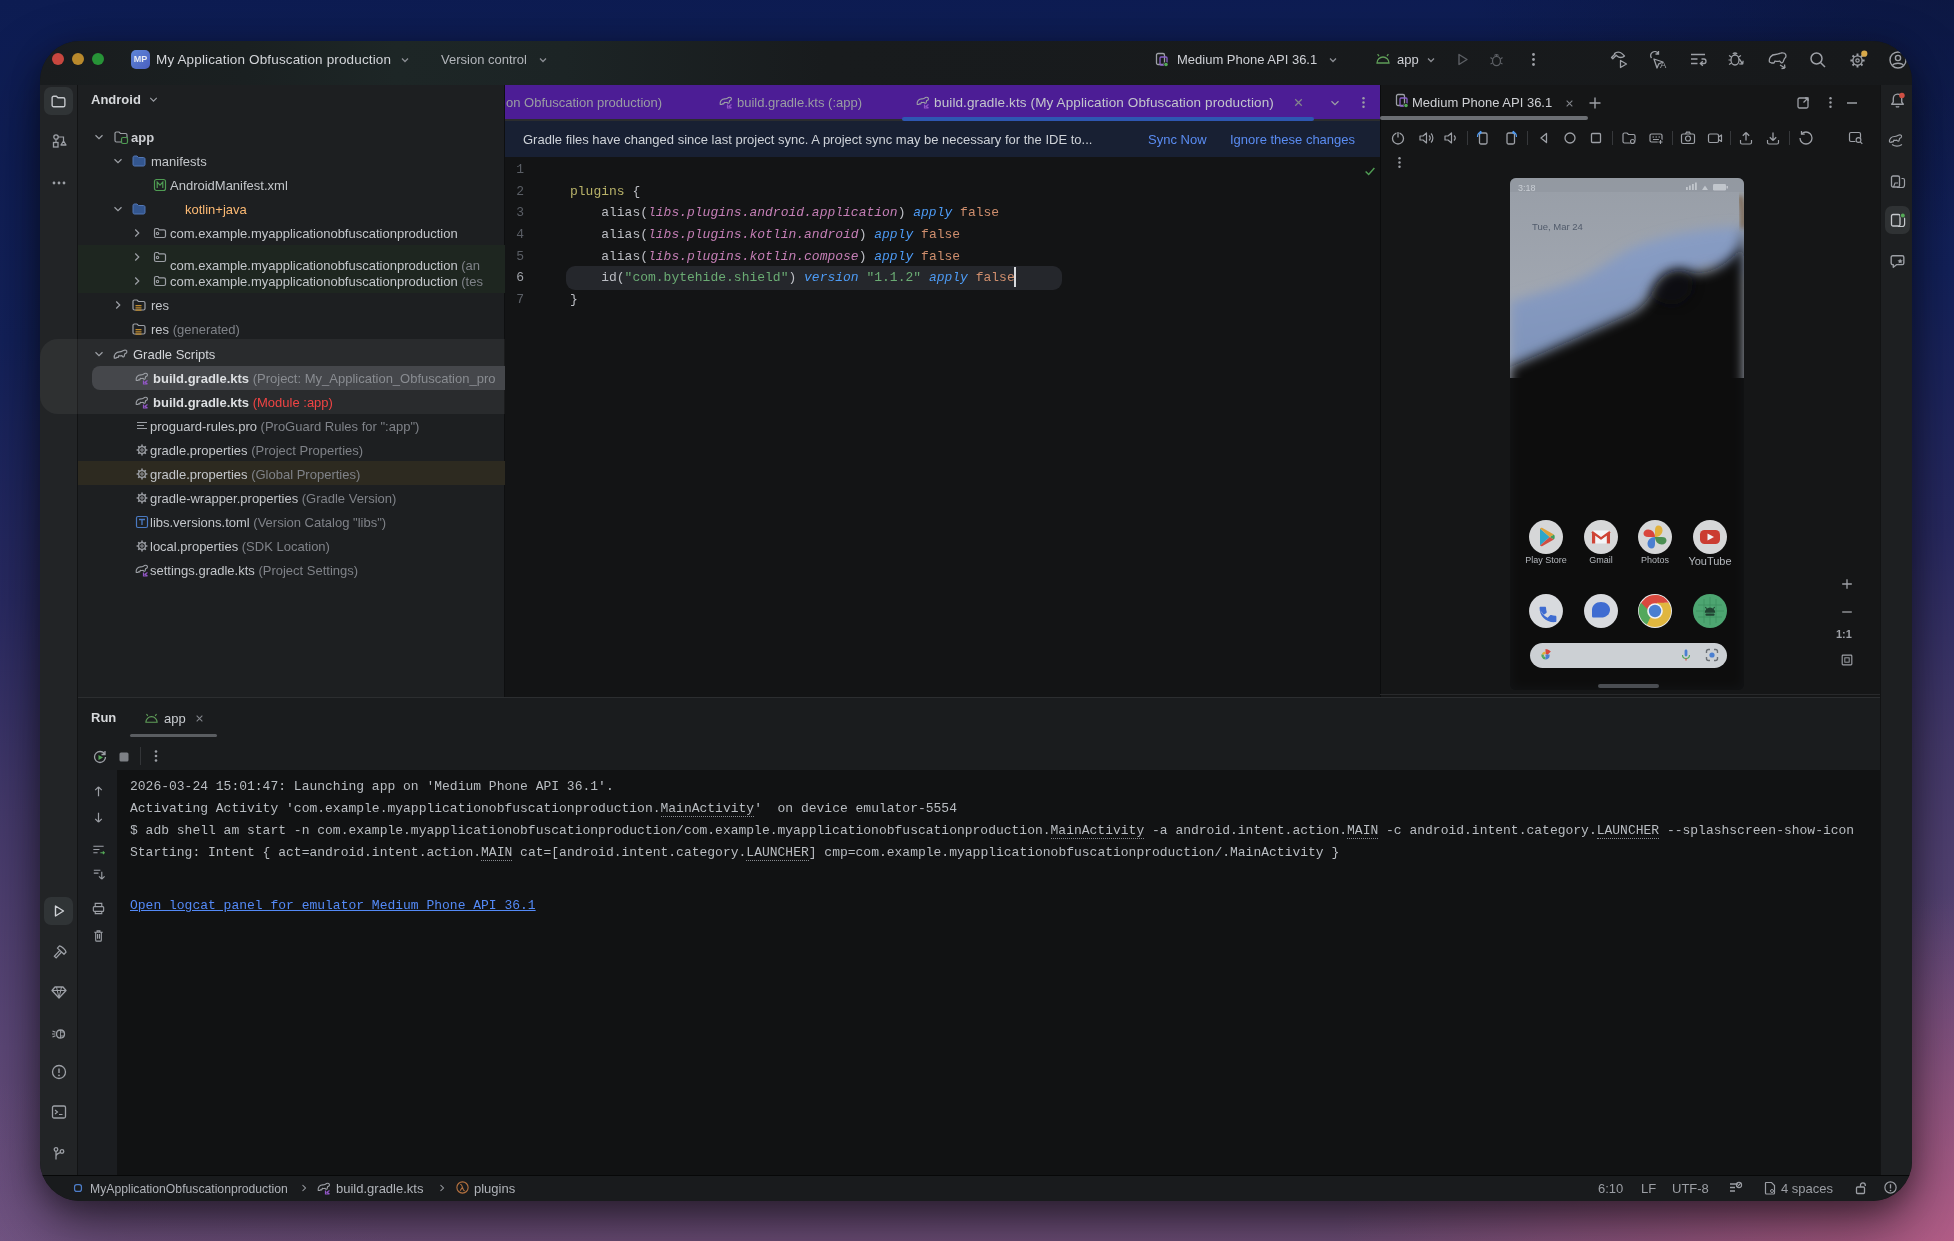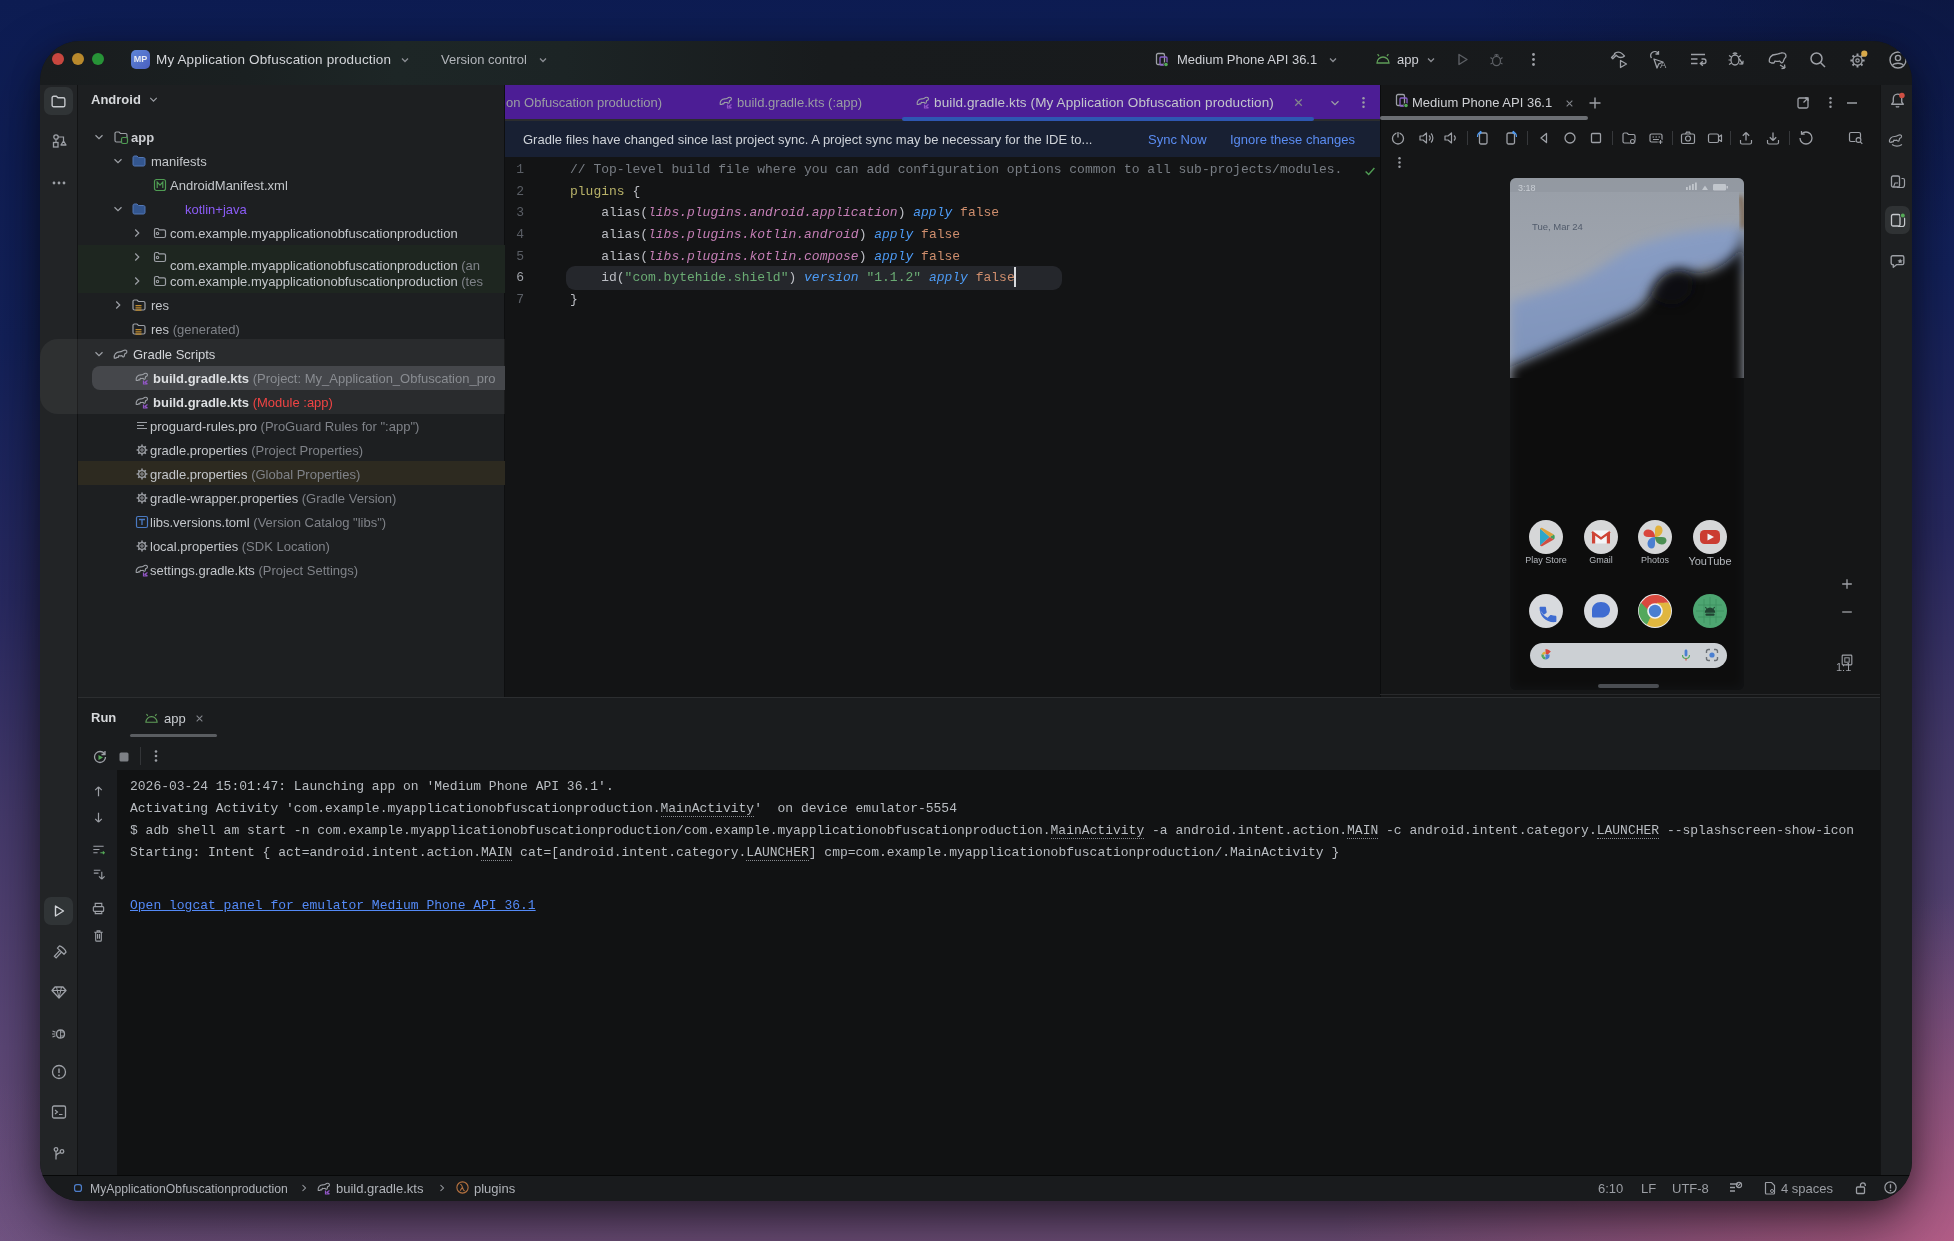--- a/index.html
+++ b/index.html
@@ -210,21 +210,21 @@
       <use href="#manifestM"></use>
     </svg>
   <div class="a t" style="left:130px;top:137px;font-size:13px;color:#c3c6ca;">AndroidManifest.xml</div>
 
   <svg class="a" style="left:71px;top:161px" width="14" height="14" viewBox="0 0 16 16">
       <use href="#chevD"></use>
     </svg>
   <svg class="a" style="left:91px;top:160px" width="16" height="16" viewBox="0 0 16 16">
       <use href="#folderBlue"></use>
     </svg>
-  <div class="a t" style="left:111px;top:161px;font-size:13px;color:#8b5cf6;padding-left:34px;">kotlin+java</div>
+  <div class="a t" style="left:111px;top:161px;font-size:13px;color:#fdba74;padding-left:34px;">kotlin+java</div>
 
   <svg class="a" style="left:90px;top:185px" width="14" height="14" viewBox="0 0 16 16">
       <use href="#chevR"></use>
     </svg>
   <svg class="a" style="left:112px;top:184px" width="16" height="16" viewBox="0 0 16 16">
       <use href="#pkg"></use>
     </svg>
   <div class="a t" style="left:130px;top:185px;font-size:13px;color:#c3c6ca;">com.example.myapplicationobfuscationproduction</div>
 
   <svg class="a" style="left:90px;top:209px" width="14" height="14" viewBox="0 0 16 16">
@@ -347,21 +347,20 @@
   <div class="a" style="left:465px;top:116px;width:875px;height:540px;background:#131415;font-family:'Liberation Mono',monospace;font-size:13px;">
 
     <div class="a" style="left:61px;top:108.5px;width:496px;height:24px;border-radius:9px;background:#25272c;"></div>
     <div class="a t" style="left:0px;top:4.9px;width:19px;text-align:right;color:#5a5e65;">1</div>
     <div class="a t" style="left:0px;top:26.6px;width:19px;text-align:right;color:#5a5e65;">2</div>
     <div class="a t" style="left:0px;top:48.3px;width:19px;text-align:right;color:#5a5e65;">3</div>
     <div class="a t" style="left:0px;top:70.0px;width:19px;text-align:right;color:#5a5e65;">4</div>
     <div class="a t" style="left:0px;top:91.7px;width:19px;text-align:right;color:#5a5e65;">5</div>
     <div class="a t" style="left:0px;top:113.4px;width:19px;text-align:right;color:#a0a3a9;">6</div>
     <div class="a t" style="left:0px;top:135.1px;width:19px;text-align:right;color:#5a5e65;">7</div>
-    <div class="a t" style="left:65px;top:4.9px;color:#787d84;">// Top-level build file where you can add configuration options common to all sub-projects/modules.</div>
     <div class="a t" style="left:65px;top:26.6px;"><span style="color:#b8b269">plugins</span><span style="color:#bcbec4"> {</span></div>
     <div class="a t" style="left:65px;top:48.3px;"><span style="color:#bcbec4">    alias(</span><span style="color:#c57fb6;font-style:italic;">libs.plugins.android.application</span><span style="color:#bcbec4">) </span><span style="color:#4d9bf5;font-style:italic;">apply</span><span style="color:#cf8e6d"> false</span></div>
     <div class="a t" style="left:65px;top:70.0px;"><span style="color:#bcbec4">    alias(</span><span style="color:#c57fb6;font-style:italic;">libs.plugins.kotlin.android</span><span style="color:#bcbec4">) </span><span style="color:#4d9bf5;font-style:italic;">apply</span><span style="color:#cf8e6d"> false</span></div>
     <div class="a t" style="left:65px;top:91.7px;"><span style="color:#bcbec4">    alias(</span><span style="color:#c57fb6;font-style:italic;">libs.plugins.kotlin.compose</span><span style="color:#bcbec4">) </span><span style="color:#4d9bf5;font-style:italic;">apply</span><span style="color:#cf8e6d"> false</span></div>
     <div class="a t" style="left:65px;top:113.4px;"><span style="color:#bcbec4">    id(</span><span style="color:#6aab73">"com.bytehide.shield"</span><span style="color:#bcbec4">) </span><span style="color:#4d9bf5;font-style:italic;">version</span><span style="color:#bcbec4"> </span><span style="color:#6aab73">"1.1.2"</span><span style="color:#bcbec4"> </span><span style="color:#4d9bf5;font-style:italic;">apply</span><span style="color:#cf8e6d"> false</span></div>
     <div class="a t" style="left:65px;top:135.1px;color:#bcbec4;">}</div>
     <div class="a" style="left:509px;top:110px;width:1.6px;height:20px;background:#d8dade;"></div>
     <svg class="a" style="left:858px;top:7px" width="14" height="14" viewBox="0 0 16 16">
         <path d="M3 8.5 L6.5 12 L13 4.5" stroke="#4f9b53" stroke-width="1.7" fill="none"></path>
       </svg>
@@ -604,21 +603,21 @@
       <div class="a" style="left:88px;top:506px;width:61px;height:3.5px;border-radius:2px;background:#4a4d52;"></div>
     </div>
 
     
     <svg class="a" style="left:460px;top:492px" width="14" height="14" viewBox="0 0 16 16">
         <path d="M8 2.5 L8 13.5 M2.5 8 L13.5 8" stroke="#9da0a6" stroke-width="1.5"></path>
       </svg>
     <svg class="a" style="left:460px;top:520px" width="14" height="14" viewBox="0 0 16 16">
         <path d="M2.5 8 L13.5 8" stroke="#9da0a6" stroke-width="1.5"></path>
       </svg>
-    <div class="a t" style="left:456px;top:543px;font-size:11px;font-weight:normal;color:#9da0a6;margin-top:33px;">1:1</div>
+    <div class="a t" style="left:456px;top:543px;font-size:11px;font-weight:bold;color:#9da0a6;">1:1</div>
     <svg class="a" style="left:460px;top:568px" width="14" height="14" viewBox="0 0 16 16">
         <rect x="2.5" y="2.5" width="11" height="11" rx="1" fill="none" stroke="#9da0a6" stroke-width="1.3"></rect>
         <rect x="5.5" y="5.5" width="5" height="5" fill="none" stroke="#9da0a6" stroke-width="1.1"></rect>
       </svg>
     <div class="a" style="left:0;top:609px;width:500px;height:1px;background:#28292b;"></div>
   </div>
 
   
   <div class="a" style="left:1840px;top:44px;width:32px;height:1090px;background:#1d1f21;border-left:1px solid #121314;"></div>
 

